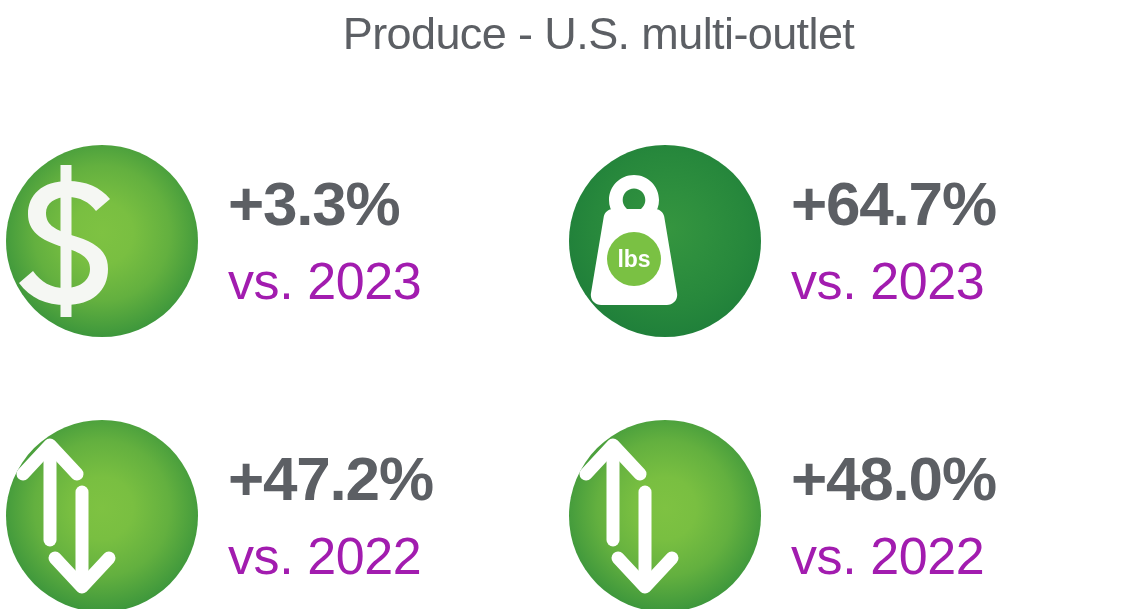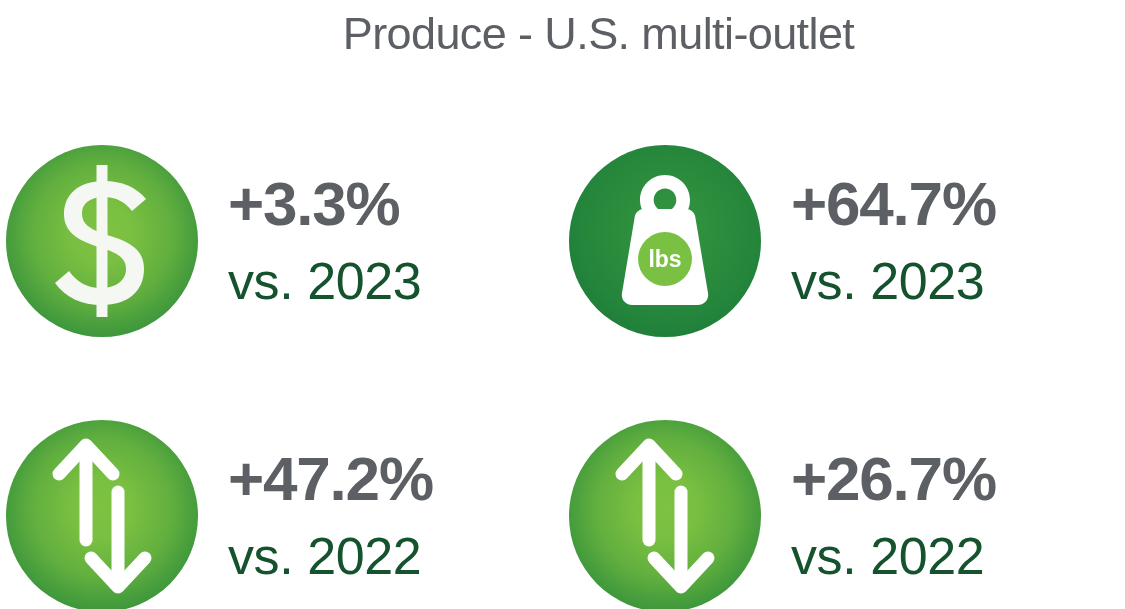--- a/index.html
+++ b/index.html
@@ -55,21 +55,20 @@
   
   .icon-circle {
     position: relative;
     width: 192px;
     height: 192px;
     border-radius: 50%;
     flex: 0 0 auto;
     margin-left: 6px;
     display: flex;
     align-items: center;
-    justify-content: center;
   }
   .grad-light {
     background: radial-gradient(circle at 50% 46%,
         #7ec242 0%, #79bf41 22%, #63b03f 48%,
         #3f983c 72%, #24803a 88%, #1a7536 100%);
   }
   .grad-dark {
     background: radial-gradient(circle at 52% 44%,
         #35953f 0%, #2e8f3e 26%, #27883c 52%,
         #1f7f3a 76%, #187736 92%, #147134 100%);
@@ -88,21 +87,21 @@
     font-size: 62px;
     font-weight: bold;
     color: #5c5f64;
     line-height: 1.02;
     letter-spacing: -1.2px;
     white-space: nowrap;
   }
   .stat-compare {
     font-size: 52px;
     font-weight: normal;
-    color: #14532d;
+    color: #a21caf;
     line-height: 1.08;
     letter-spacing: -0.4px;
     white-space: nowrap;
     margin-top: 17px;
   }
 
   .lbs-text {
     font-family: "Liberation Sans", sans-serif;
     font-size: 23px;
     font-weight: bold;
@@ -202,18 +201,18 @@
       <svg width="120" height="168" viewBox="0 0 120 168" aria-hidden="true">
         <g stroke="#ffffff" stroke-width="13" stroke-linecap="round" stroke-linejoin="round" fill="none">
           <line x1="44" y1="14" x2="44" y2="108"></line>
           <polyline points="17,42 44,13 71,42"></polyline>
           <line x1="76" y1="60" x2="76" y2="154"></line>
           <polyline points="49,126 76,155 103,126"></polyline>
         </g>
       </svg>
     </div>
     <div class="value-block">
-      <div class="stat-value">+26.7%</div>
+      <div class="stat-value">+48.0%</div>
       <div class="stat-compare">vs. 2022</div>
     </div>
   </div>
 
 </div>
 
 </body></html>

